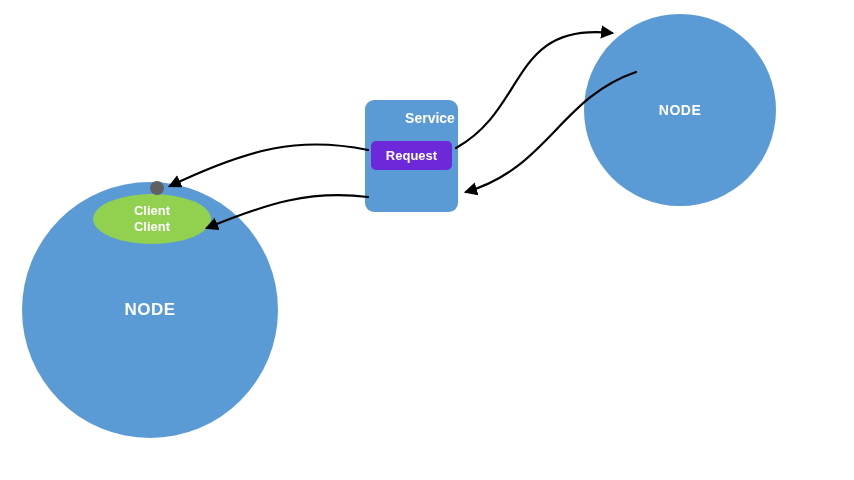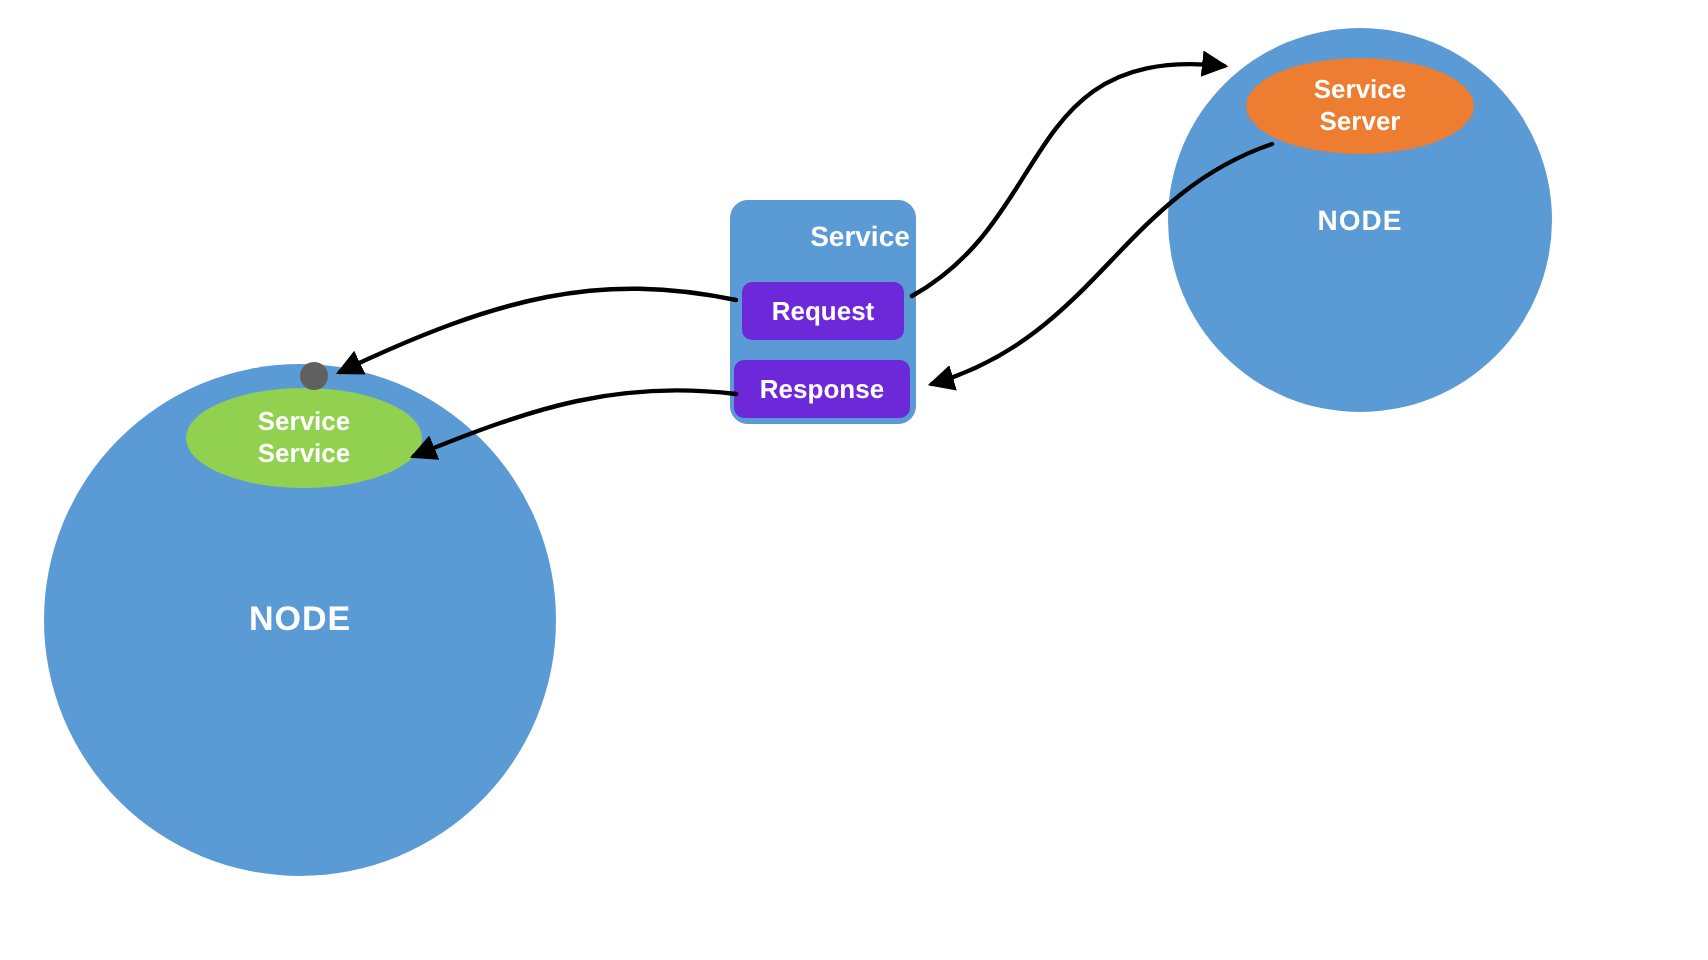--- a/index.html
+++ b/index.html
@@ -100,36 +100,32 @@
 
   <div class="shape node-circle" style="left:22px; top:182px; width:256px; height:256px;">
     <span class="node-label left">NODE</span>
   </div>
 
   <div class="shape node-circle" style="left:584px; top:14px; width:192px; height:192px;">
     <span class="node-label right">NODE</span>
   </div>
 
   <div class="shape ellipse green" style="left:93px; top:194px; width:118px; height:50px;">
-    <span class="ellipse-label">Service Service</span>
+    <span class="ellipse-label">Client Client</span>
   </div>
 
   <div class="shape dot" style="left:150px; top:181px; width:14px; height:14px;"></div>
 
-  <div class="shape ellipse orange" style="left:623px; top:29px; width:114px; height:48px;">
-    <span class="ellipse-label">Service Server</span>
-  </div>
 
   <div class="shape service-box" style="left:365px; top:100px; width:93px; height:112px;">
     <div class="service-title">Service</div>
   </div>
 
   <div class="shape msg-box" style="left:371px; top:141px; width:81px; height:29px;">Request</div>
 
-  <div class="shape msg-box" style="left:367px; top:180px; width:88px; height:29px;">Response</div>
 
   <svg class="arrows" viewBox="0 0 854 480">
     <defs>
       <marker id="arrowhead" markerWidth="7" markerHeight="7" refX="5" refY="3" orient="auto">
         <path d="M0,0 L6,3 L0,6 Z" fill="#000000"></path>
       </marker>
     </defs>
 
     <path class="arrow" d="M368,150 C300,136 250,148 170,186" marker-end="url(#arrowhead)"></path>
 

